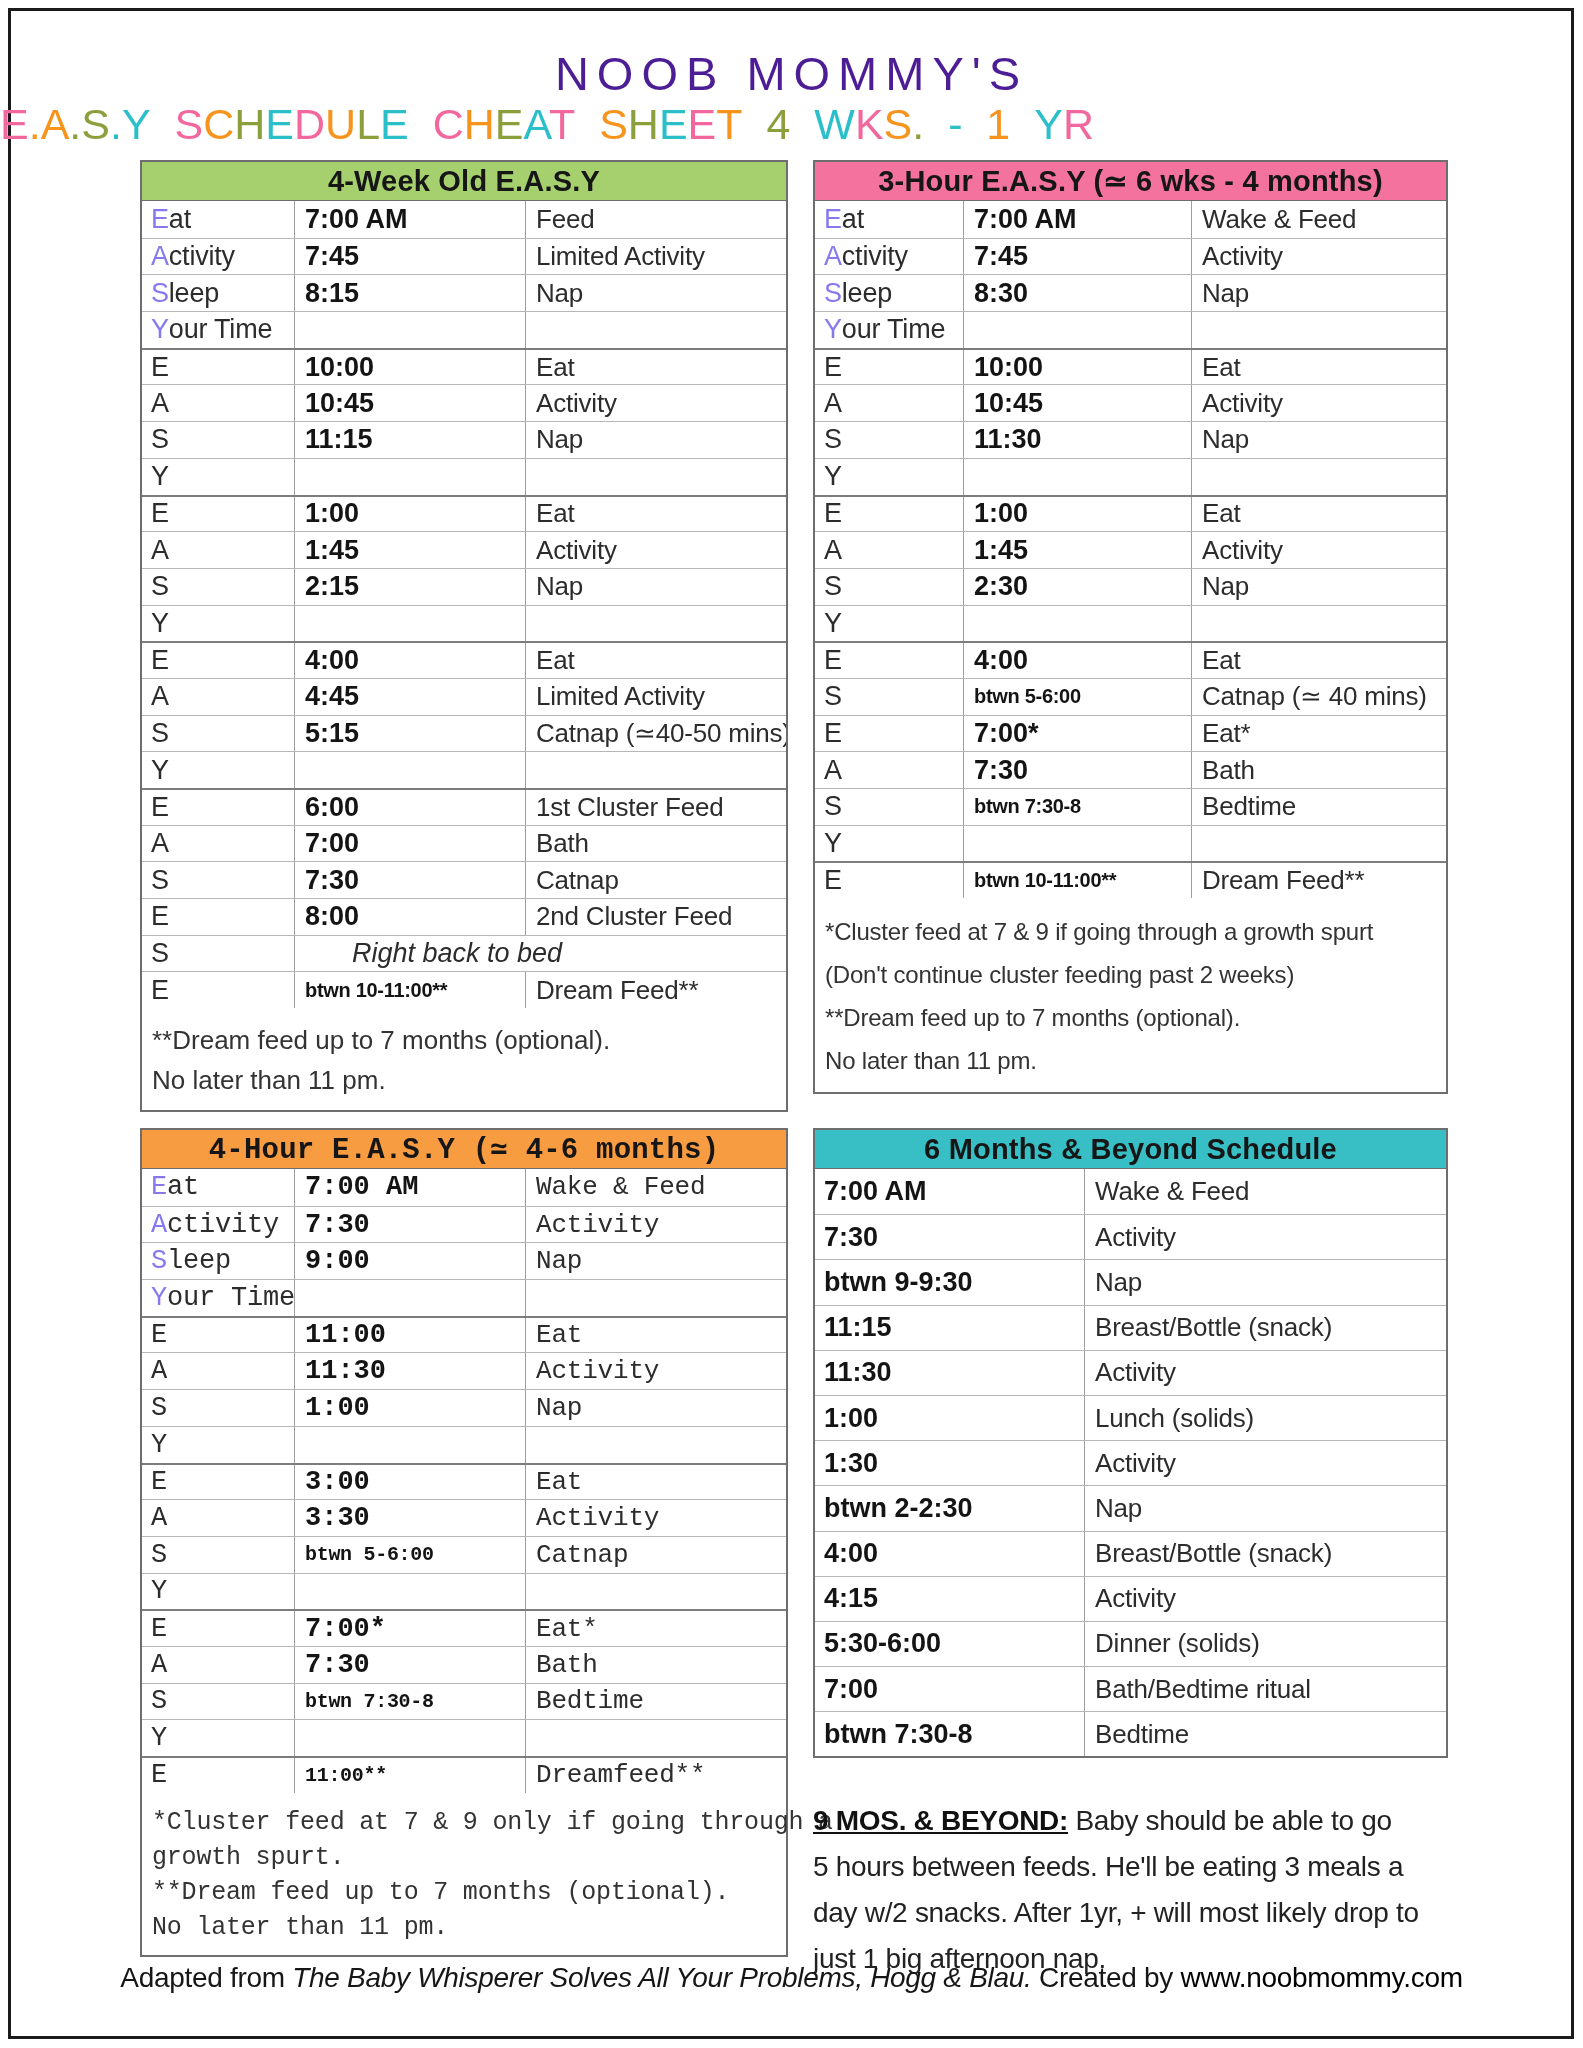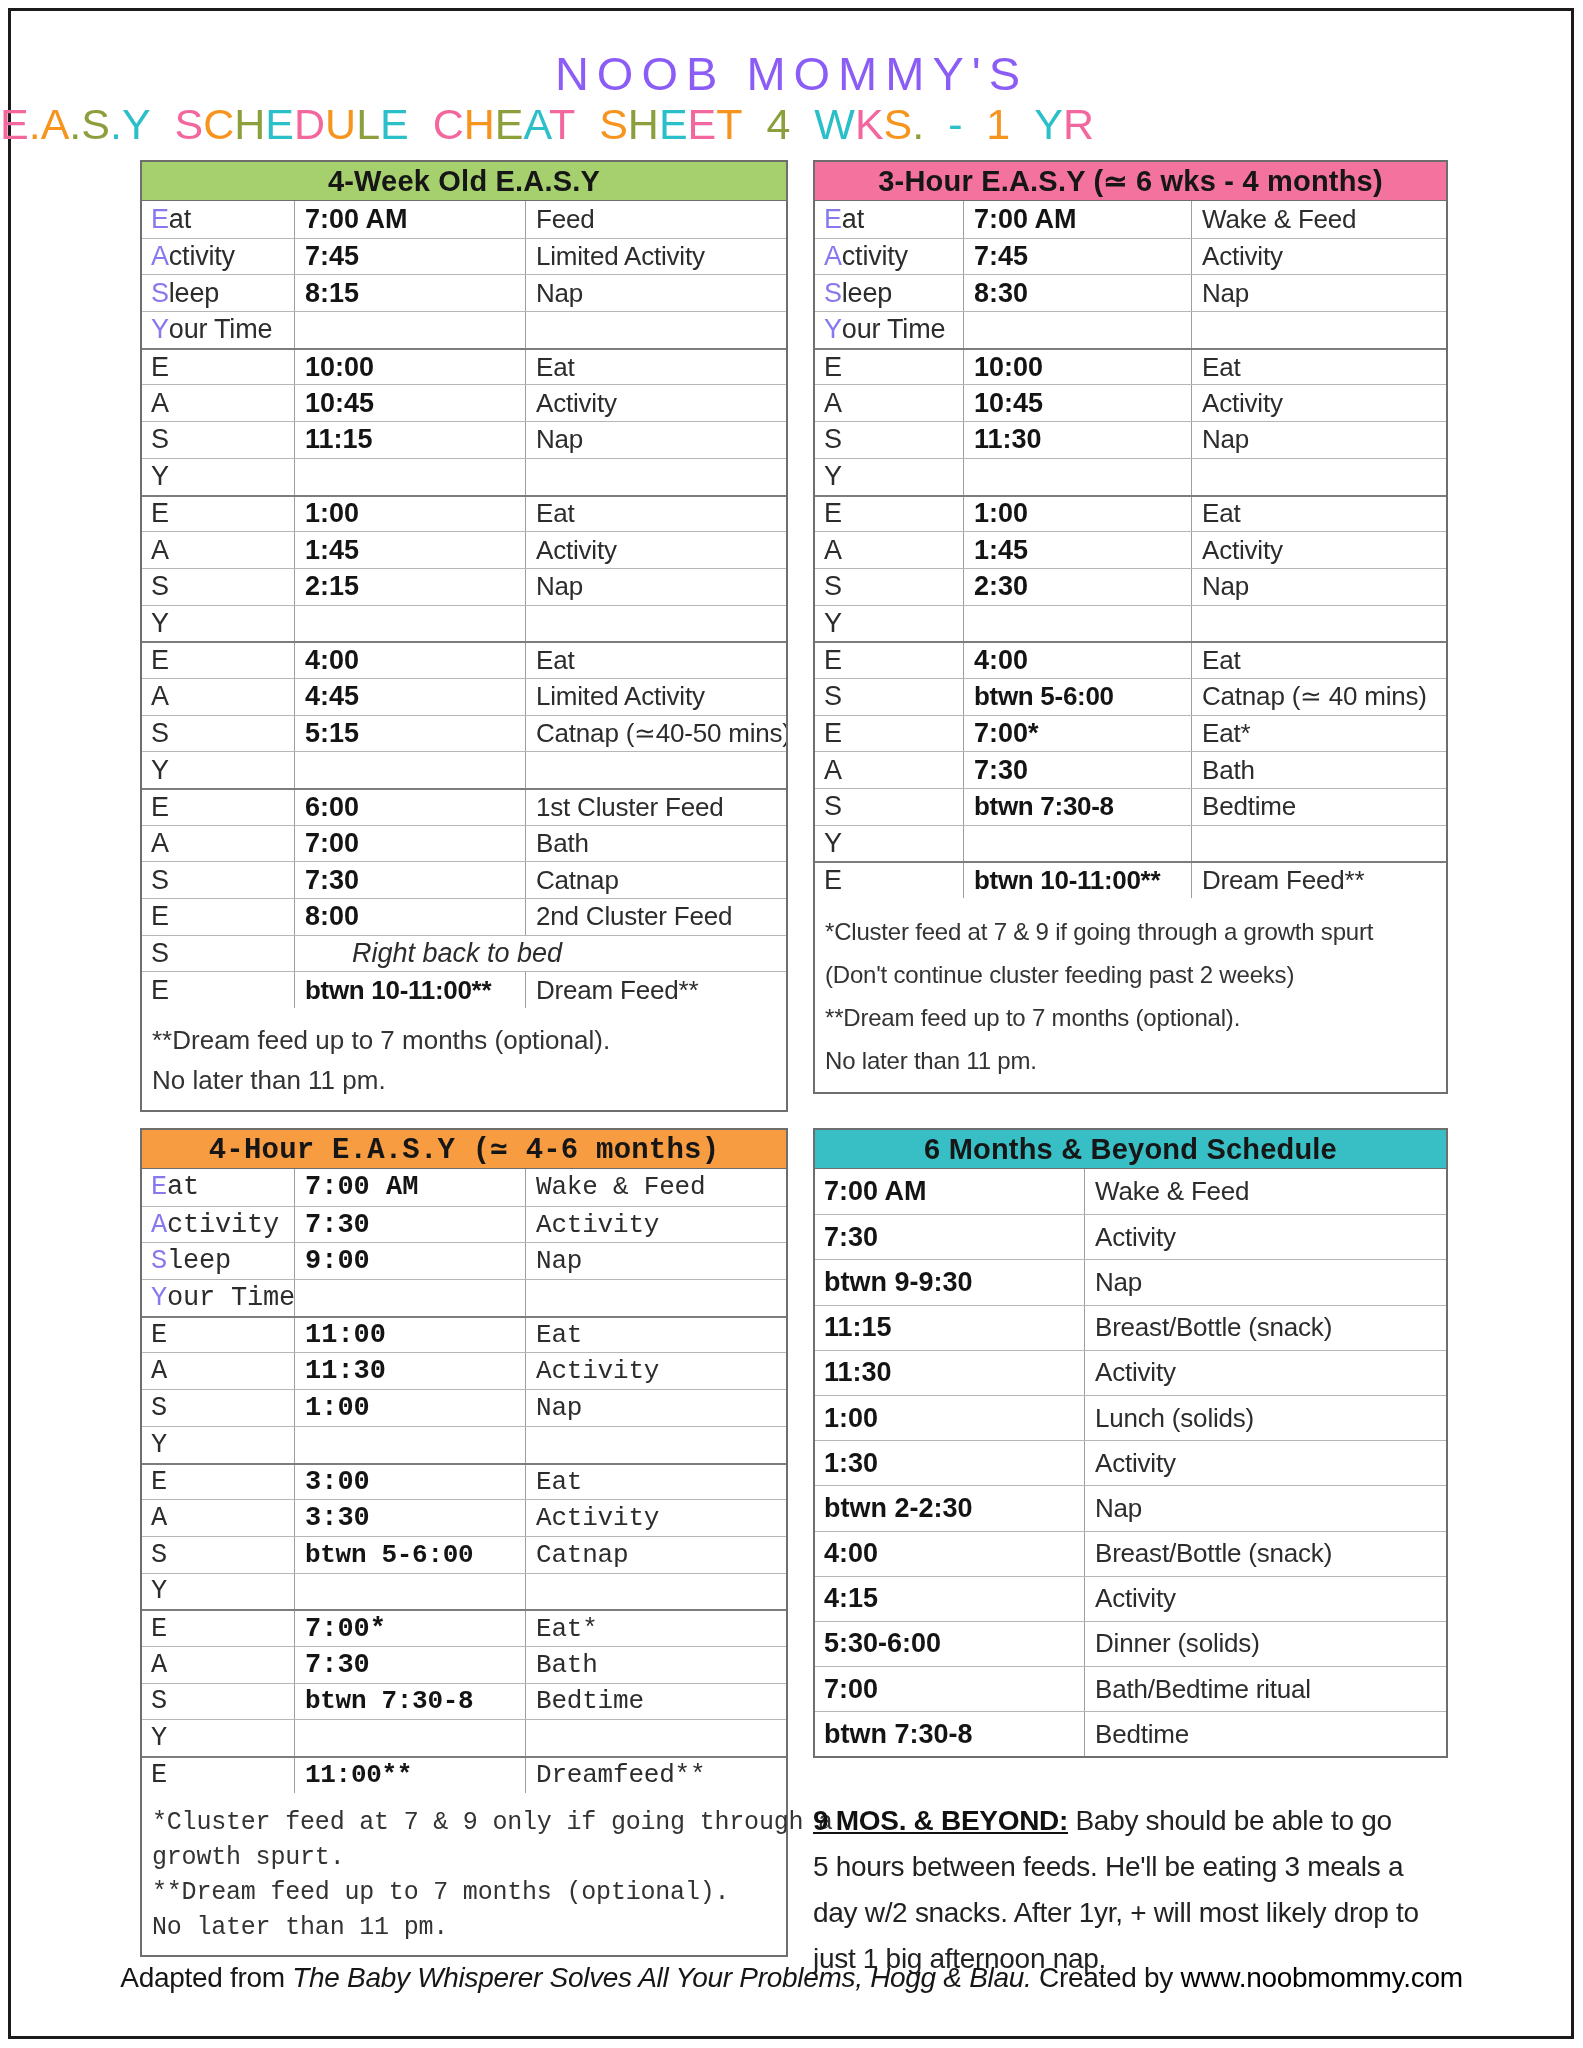--- a/index.html
+++ b/index.html
@@ -19,21 +19,21 @@
   .rows{display:block;}
   .row{display:flex;height:36.7px;box-sizing:border-box;border-top:1px solid #b6b6b6;}
   .rows .row:first-child{border-top:none;}
   .row.group{border-top:2px solid #7d7d7d;}
   .cell{display:flex;align-items:center;box-sizing:border-box;overflow:hidden;
     white-space:nowrap;border-left:1px solid #9e9e9e;padding-left:10px;}
   .cell:first-child{border-left:none;padding-left:9px;}
   .cell.label{font-size:27px;color:#2c2c2c;letter-spacing:-0.2px;}
   .cell.act{font-size:26px;color:#2c2c2c;letter-spacing:-0.2px;}
   .cell.time{font-size:27px;font-weight:600;color:#141414;}
-  .cell.time.bold{font-weight:700;font-size:26px;letter-spacing:-0.3px;}
+  .cell.time.bold{font-weight:700;font-size:20px;letter-spacing:-0.3px;}
   .cell.time.italic{font-style:italic;font-weight:400;font-size:27px;color:#2c2c2c;padding-left:57px;}
   .purple-letter{}
 
   
   .t1 .c0,.t3 .c0{width:152px;flex:none;}
   .t1 .c1,.t3 .c1{width:231px;flex:none;}
   .t1 .c2,.t3 .c2{flex:1;}
   .t1 .mergecell{flex:1;}
   .t2 .c0{width:148px;flex:none;}
   .t2 .c1{width:228px;flex:none;}
@@ -56,21 +56,21 @@
   .page-footer{position:absolute;top:1962px;left:0;width:100%;text-align:center;
     font-size:28px;color:#161616;letter-spacing:-0.3px;white-space:nowrap;}
   .page-footer .book{font-style:italic;}
 </style>
 </head>
 <body>
 
 <div class="canvas">
   <div class="frame"></div>
 
-  <div class="page-title" style="color: #8b5cf6;">NOOB MOMMY'S</div>
+  <div class="page-title" style="color: #4c1d95;">NOOB MOMMY'S</div>
   <div class="page-subtitle"><span style="color: rgb(242, 103, 157);">E</span><span style="color: rgb(247, 148, 30);">.</span><span style="color: rgb(247, 148, 30);">A</span><span style="color: rgb(140, 159, 61);">.</span><span style="color: rgb(140, 159, 61);">S</span><span style="color: rgb(43, 191, 201);">.</span><span style="color: rgb(43, 191, 201);">Y</span><span>&nbsp;&nbsp;</span><span style="color: rgb(242, 103, 157);">S</span><span style="color: rgb(247, 148, 30);">C</span><span style="color: rgb(140, 159, 61);">H</span><span style="color: rgb(43, 191, 201);">E</span><span style="color: rgb(242, 103, 157);">D</span><span style="color: rgb(247, 148, 30);">U</span><span style="color: rgb(140, 159, 61);">L</span><span style="color: rgb(43, 191, 201);">E</span><span>&nbsp;&nbsp;</span><span style="color: rgb(242, 103, 157);">C</span><span style="color: rgb(247, 148, 30);">H</span><span style="color: rgb(140, 159, 61);">E</span><span style="color: rgb(43, 191, 201);">A</span><span style="color: rgb(242, 103, 157);">T</span><span>&nbsp;&nbsp;</span><span style="color: rgb(247, 148, 30);">S</span><span style="color: rgb(140, 159, 61);">H</span><span style="color: rgb(43, 191, 201);">E</span><span style="color: rgb(242, 103, 157);">E</span><span style="color: rgb(247, 148, 30);">T</span><span>&nbsp;&nbsp;</span><span style="color: rgb(140, 159, 61);">4</span><span>&nbsp;&nbsp;</span><span style="color: rgb(43, 191, 201);">W</span><span style="color: rgb(242, 103, 157);">K</span><span style="color: rgb(247, 148, 30);">S</span><span style="color: rgb(140, 159, 61);">.</span><span>&nbsp;&nbsp;</span><span style="color: rgb(43, 191, 201);">-</span><span>&nbsp;&nbsp;</span><span style="color: rgb(247, 148, 30);">1</span><span>&nbsp;&nbsp;</span><span style="color: rgb(43, 191, 201);">Y</span><span style="color: rgb(242, 103, 157);">R</span></div>
 
   <div class="tbl t1" style="left:140px;top:160px;width:648px;">
     <div class="tbl-header" style="background: rgb(166, 207, 110);">4-Week Old E.A.S.Y</div>
     <div class="rows">
         <div class="row">
           <div class="cell label c0"><span class="purple-letter" style="color: rgb(134, 121, 239);">E</span>at</div>
           <div class="cell time c1">7:00 AM</div>
           <div class="cell act c2">Feed</div>
         </div>

